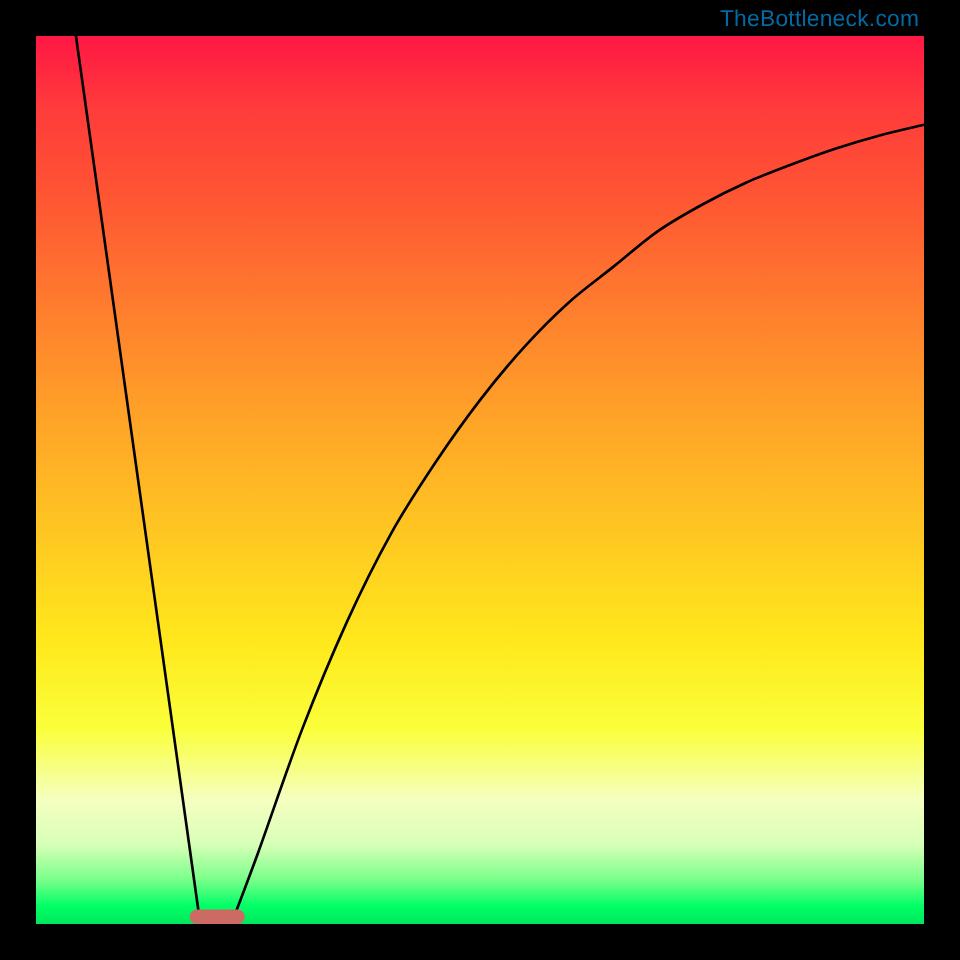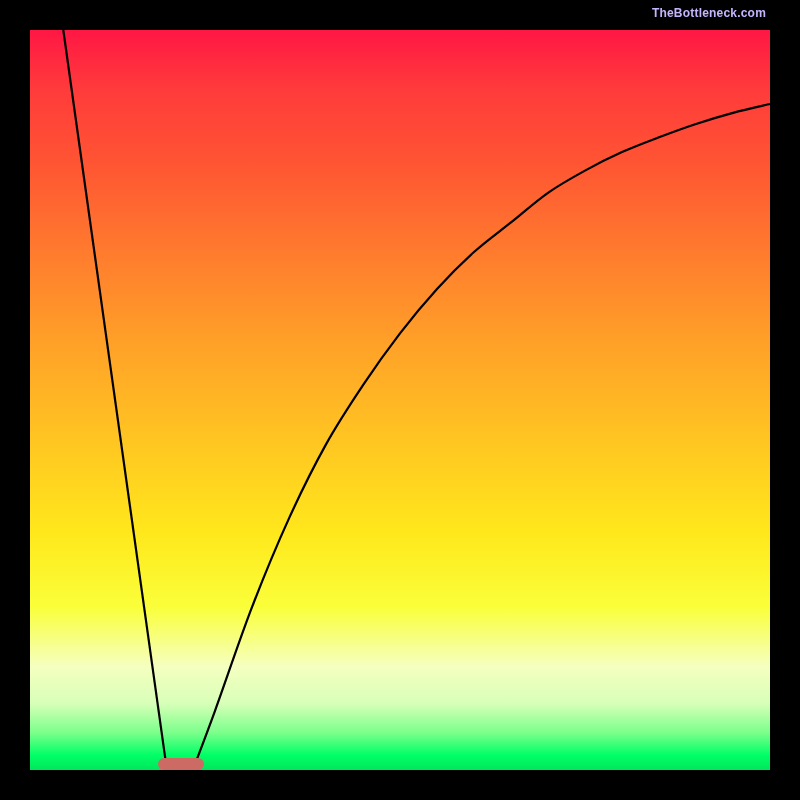--- a/index.html
+++ b/index.html
@@ -30,23 +30,23 @@
       #d8ffb8 91%,
       #7aff8a 95%,
       #00ff66 98%,
       #00e65c 100%
     );
   }
   .watermark {
     position: absolute;
     top: 6px;
     right: 34px;
-    color: #c4b5fd;
-    font-size: 12px;
-    font-weight: 700;
+    color: #0369a1;
+    font-size: 19px;
+    font-weight: 400;
     letter-spacing: 0.2px;
   }
   .marker {
     position: absolute;
     background: #cc6b63;
     border-radius: 6px;
     height: 12px;
     width: 46px;
   }
   svg.curve {

